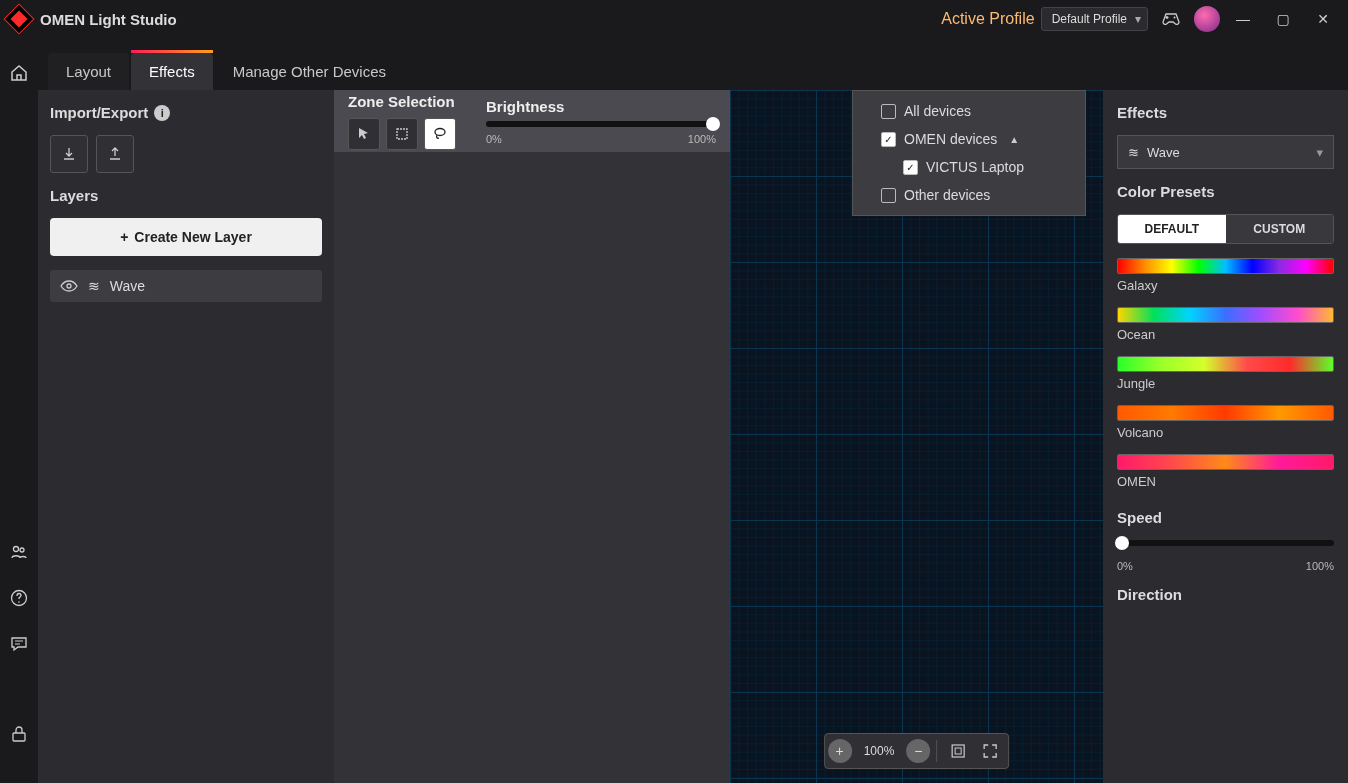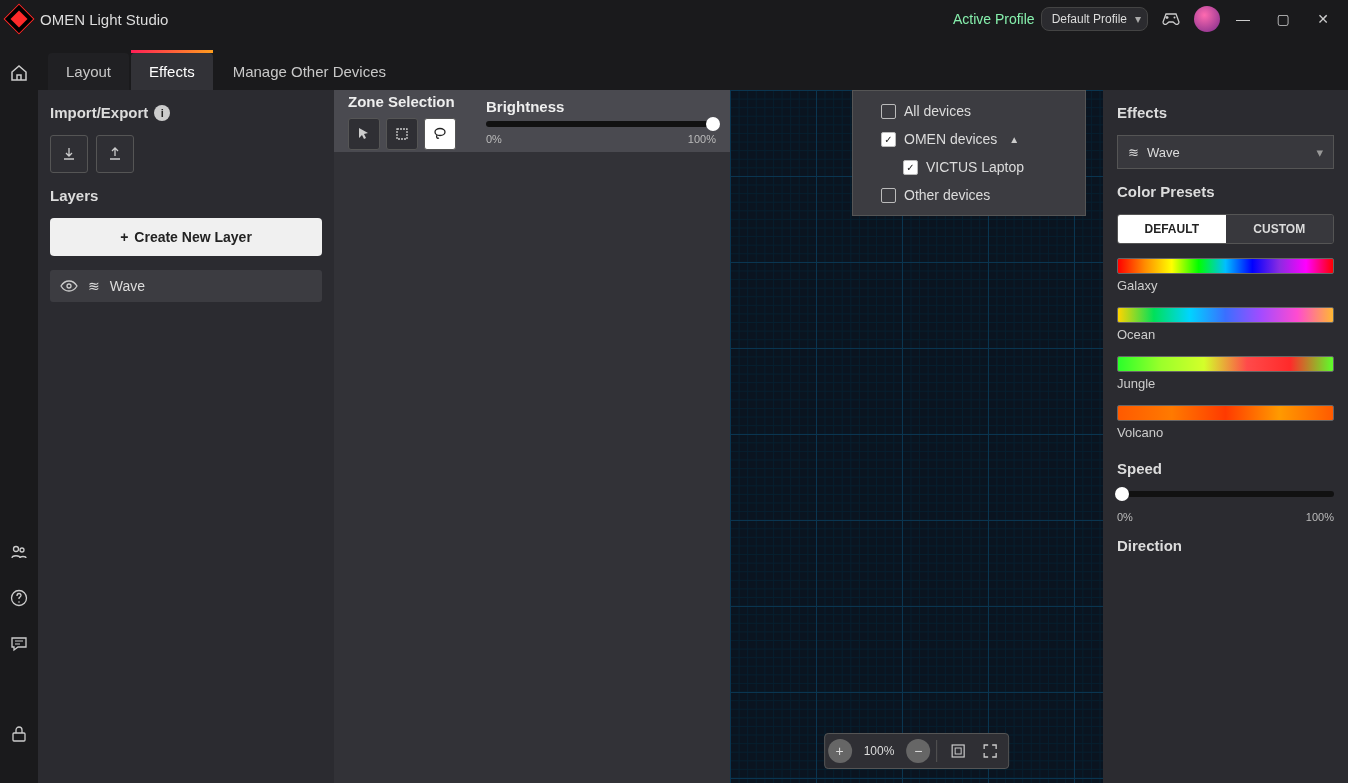--- a/index.html
+++ b/index.html
@@ -1,23 +1,23 @@
 <!DOCTYPE html>
 <html><head>
 <meta charset="utf-8">
 <style>
 *{box-sizing:border-box;margin:0;padding:0;font-family:Arial,Helvetica,sans-serif;user-select:none}
 body{background:#1a1a1c;color:#dcdcdc;width:1348px;height:783px;overflow:hidden;font-size:13px}
 .titlebar{height:38px;background:#1a1a1c;display:flex;align-items:center;padding:0 8px;position:relative}
 .logo{width:22px;height:22px;background:#000;transform:rotate(45deg);border:1px solid #ff2a2a;position:relative;margin-right:10px}
 .logo::after{content:"";position:absolute;inset:4px;background:#ff2a2a}
-.title{font-weight:400;font-size:15px}
+.title{font-weight:700;font-size:15px}
 .titlebar .right{margin-left:auto;display:flex;align-items:center;gap:6px}
 .tbtn{width:34px;height:34px;display:flex;align-items:center;justify-content:center;color:#ccc;font-size:14px}
-.dropdown-small{background:#2b2b2f;border:1px solid #444;padding:4px 20px 4px 10px;border-radius:8px;font-size:12px;position:relative}
+.dropdown-small{background:#2b2b2f;border:1px solid #444;padding:4px 20px 4px 10px;border-radius:3px;font-size:12px;position:relative}
 .dropdown-small::after{content:"▾";position:absolute;right:6px;top:4px;color:#aaa}
 .mainrow{display:flex;height:745px}
 .iconrail{width:38px;background:#1a1a1c;display:flex;flex-direction:column;align-items:center;padding-top:24px;gap:24px}
 .iconrail .spacer{flex:1}
 .railicon{width:22px;height:22px;color:#bbb;display:flex;align-items:center;justify-content:center;font-size:16px}
 .content{flex:1;display:flex;flex-direction:column}
 .tabs{display:flex;height:46px;align-items:flex-end;padding-left:10px;margin-top:6px}
 .tab{padding:10px 18px;font-size:15px;color:#c8c8c8;background:#202023;border-radius:4px 4px 0 0;margin-right:2px;cursor:pointer}
 .tab.active{background:#323237;color:#fff;position:relative}
 .tab.active::before{content:"";position:absolute;top:-3px;left:0;right:0;height:3px;background:linear-gradient(90deg,#ff1e56,#ff9e1e)}
@@ -75,21 +75,21 @@
 .degbox{width:50px;height:24px;background:#222;border:1px solid #555;text-align:center;font-size:12px;display:flex;align-items:center;justify-content:center}
 svg{display:block}
 </style>
 </head>
 <body>
 
 <div class="titlebar">
   <div class="logo"></div>
   <div class="title">OMEN Light Studio</div>
   <div class="right">
-    <span style="font-size:14px;color:#86efac">Active Profile</span>
+    <span style="font-size:16px;color:#fdba74">Active Profile</span>
     <div class="dropdown-small"><span>Default Profile</span></div>
     <div class="tbtn">
         <svg width="20" height="16" viewBox="0 0 20 16">
           <path fill="none" stroke="#ccc" stroke-width="1.3" d="M5 3h10l3 8c0 2-2 3-3.5 2L12 11H8l-2.5 2C4 14 2 13 2 11z"></path>
           <circle cx="13.5" cy="6.5" r="1" fill="#ccc"></circle>
           <path stroke="#ccc" stroke-width="1.3" d="M6 5v3M4.5 6.5h3"></path>
         </svg>
       </div>
     <div class="tbtn" style="width:26px;height:26px;border-radius:50%;background:radial-gradient(circle at 40% 35%,#ff6ab0,#7a2a8a)"></div>
     <div class="tbtn">—</div>
@@ -379,20 +379,24 @@
             <div class="plabel">Ocean</div>
           </div>
         <div class="preset">
             <div class="gradbar g-jungle"></div>
             <div class="plabel">Jungle</div>
           </div>
         <div class="preset">
             <div class="gradbar g-volcano"></div>
             <div class="plabel">Volcano</div>
           </div>
+        <div class="preset">
+            <div class="gradbar g-omen"></div>
+            <div class="plabel">OMEN</div>
+          </div>
 
         <div class="section-title" style="margin-top:6px">Speed</div>
         <div class="slider">
             <div class="thumb" style="left:-2px"></div>
           </div>
         <div class="sliderlabels">
             <span>0%</span>
             <span>100%</span>
           </div>
 

